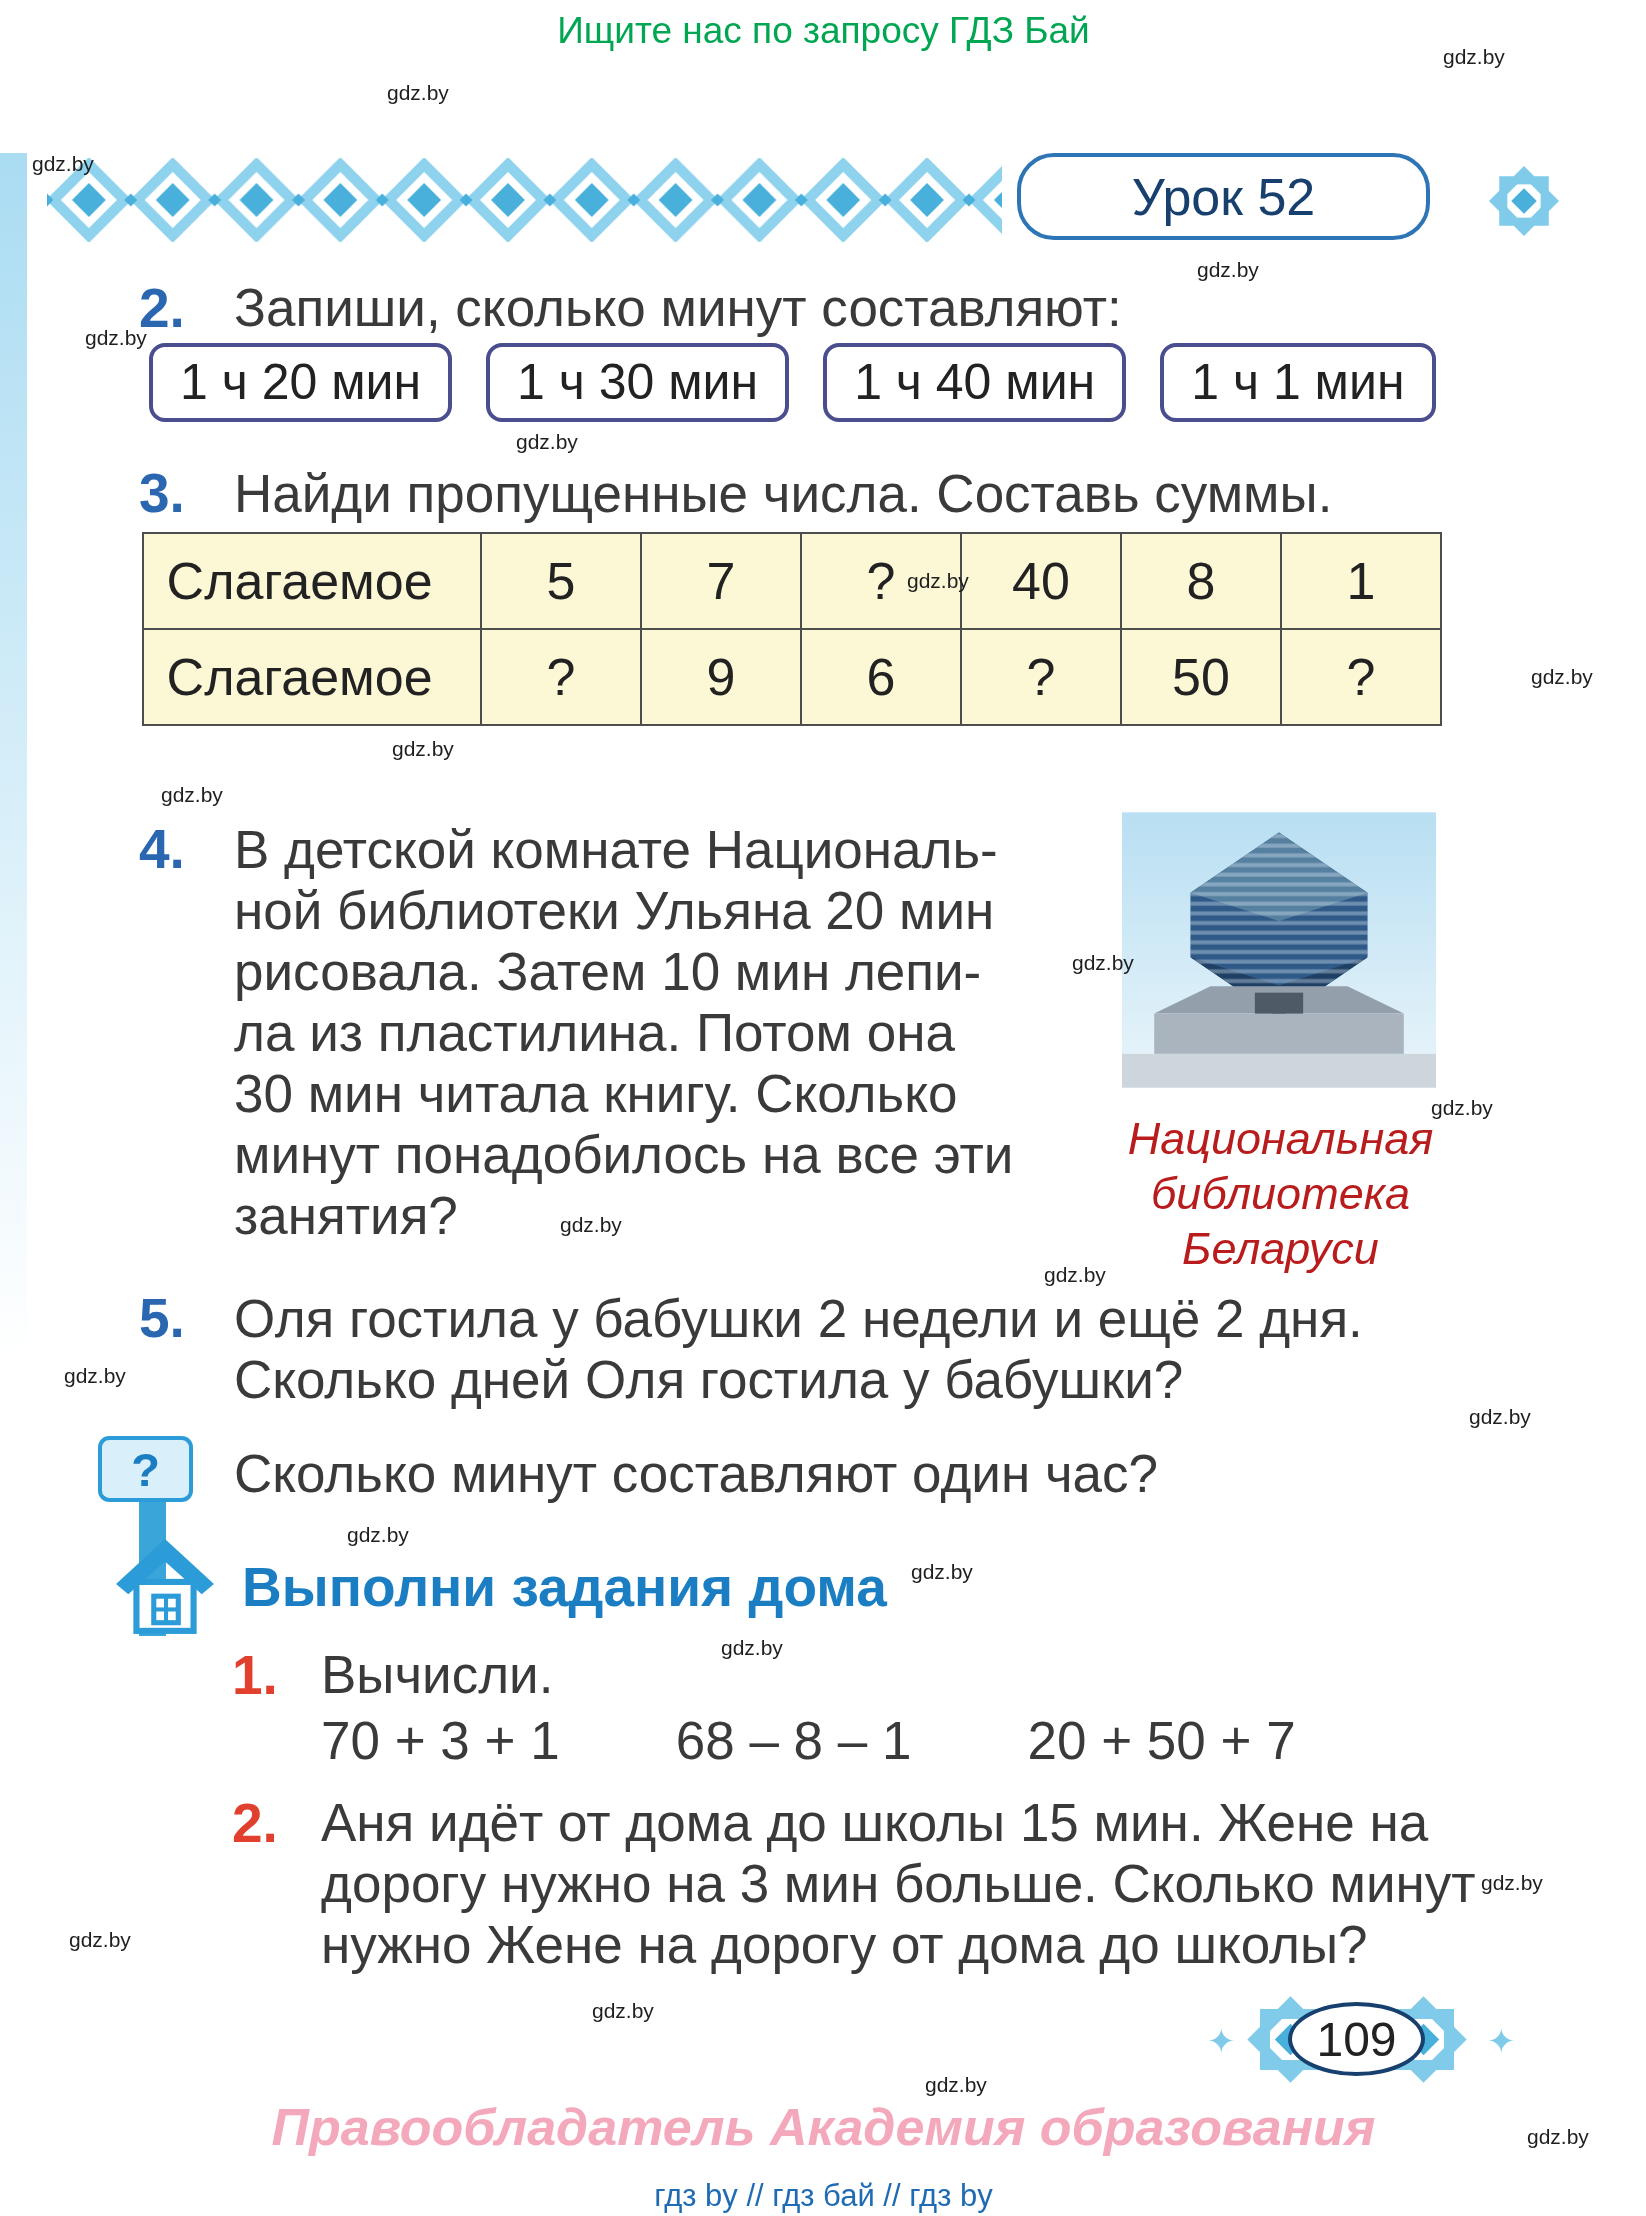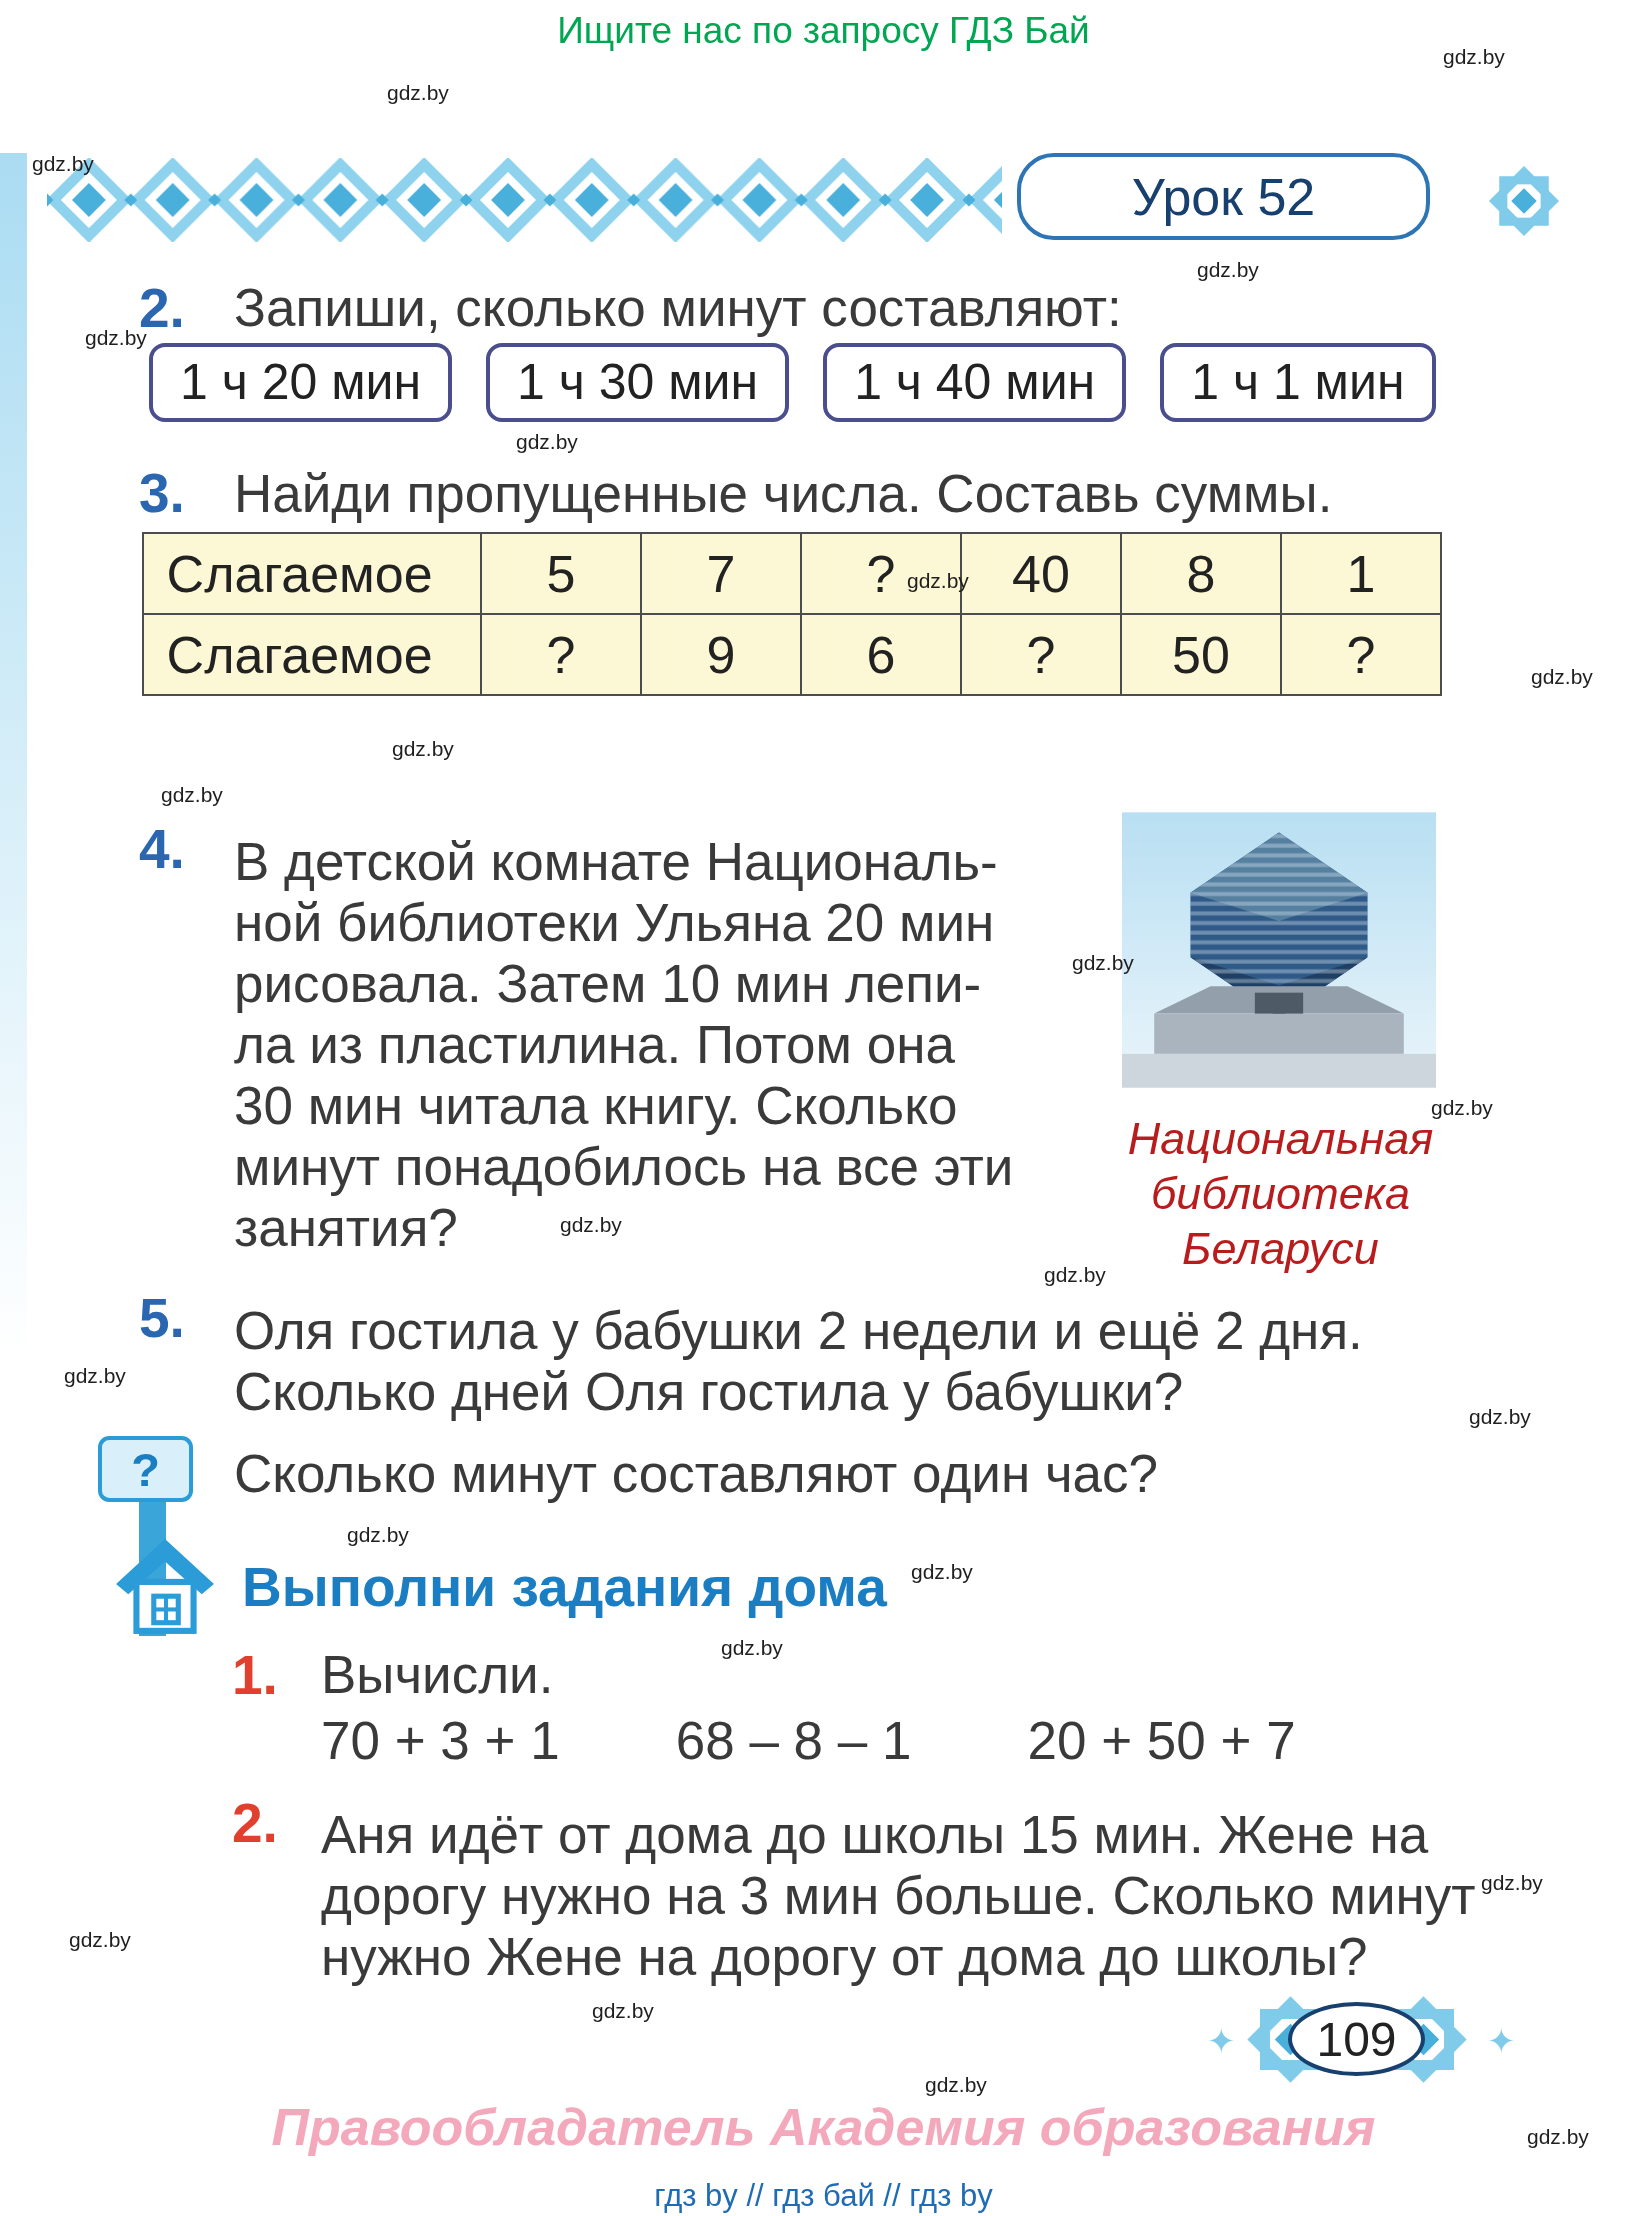--- a/index.html
+++ b/index.html
@@ -22,28 +22,28 @@
     border:4.8px solid #2e75b6; border-radius:37px; background:#fff;
     display:flex; align-items:center; justify-content:center;
     font-size:52px; color:#17406e; z-index:3; }
 
   .star-orn { z-index:2; }
   .star-orn svg { width:100%; height:100%; display:block; }
 
   .tnum-blue { font-size:55px; font-weight:bold; color:#2b66b1; z-index:5; }
   .tnum-red  { font-size:55px; font-weight:bold; color:#e2402e; z-index:5; }
   .btxt { font-size:53px; color:#3a3a3a; z-index:5; }
-  .pre { white-space:pre-line; line-height:61px;margin-top:12px; }
+  .pre { white-space:pre-line; line-height:61px; }
 
   .boxes-row { left:149px; top:343px; display:flex; gap:34px; z-index:5; }
   .minute-box { border:4px solid #4a4e8e; border-radius:16px; background:#fff;
     padding:6.4px 27px; font-size:50px; color:#222; white-space:nowrap; }
 
   table.sums { left:142px; top:532px; border-collapse:collapse; z-index:5; position:absolute; }
-  table.sums td { border:2.4px solid #4d4d4d; height:81px; font-size:52px; color:#222; }
+  table.sums td { border:2.4px solid #4d4d4d; height:96px; font-size:52px; color:#222; }
   td.rowlabel { width:338px; text-align:left; padding-left:22.6px; }
   td.val { width:160px; text-align:center; }
   tr.row-yellow td { background:#fcf7d4; }
   tr.row-pink td { background:#fbdde9; }
 
   .lib-img { left:1122px; top:812px; width:314px; height:276px; z-index:5; }
   .lib-img svg { width:100%; height:100%; display:block; }
   .lib-caption { left:1103px; top:1111px; width:355px; text-align:center;
     font-style:italic; font-size:45px; line-height:55px; color:#b91c1c;
     white-space:pre-line; z-index:5; }

